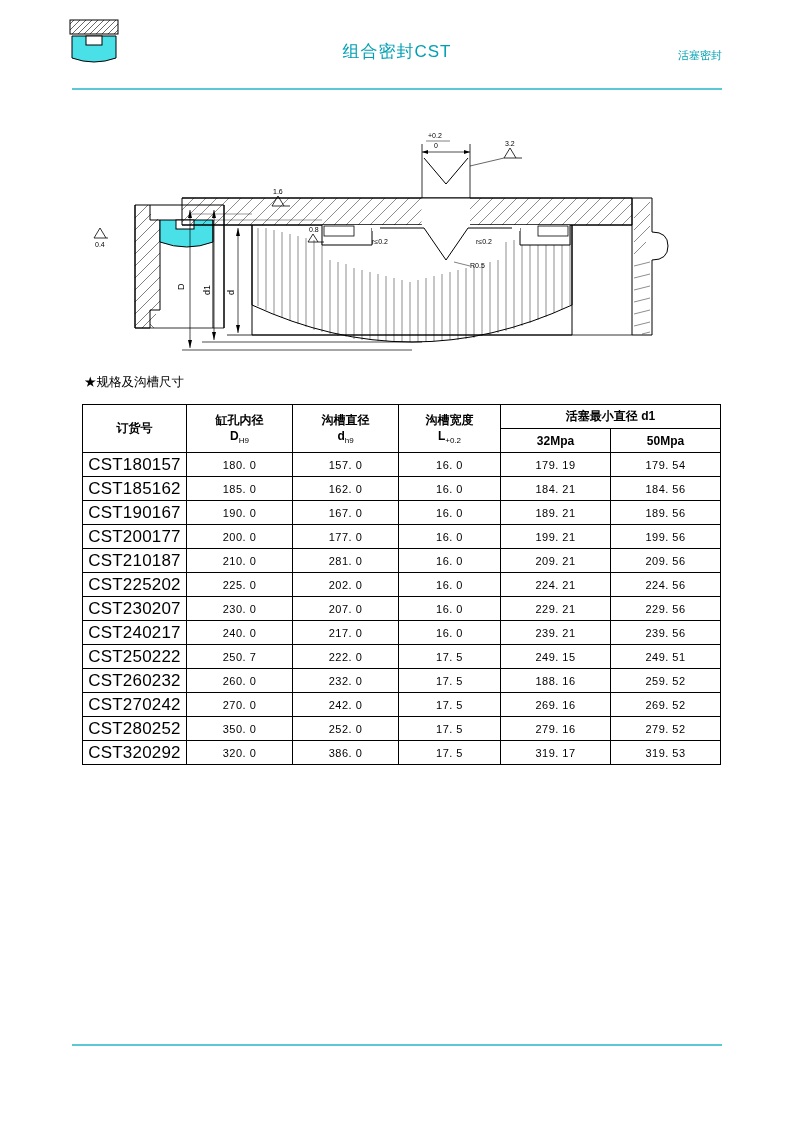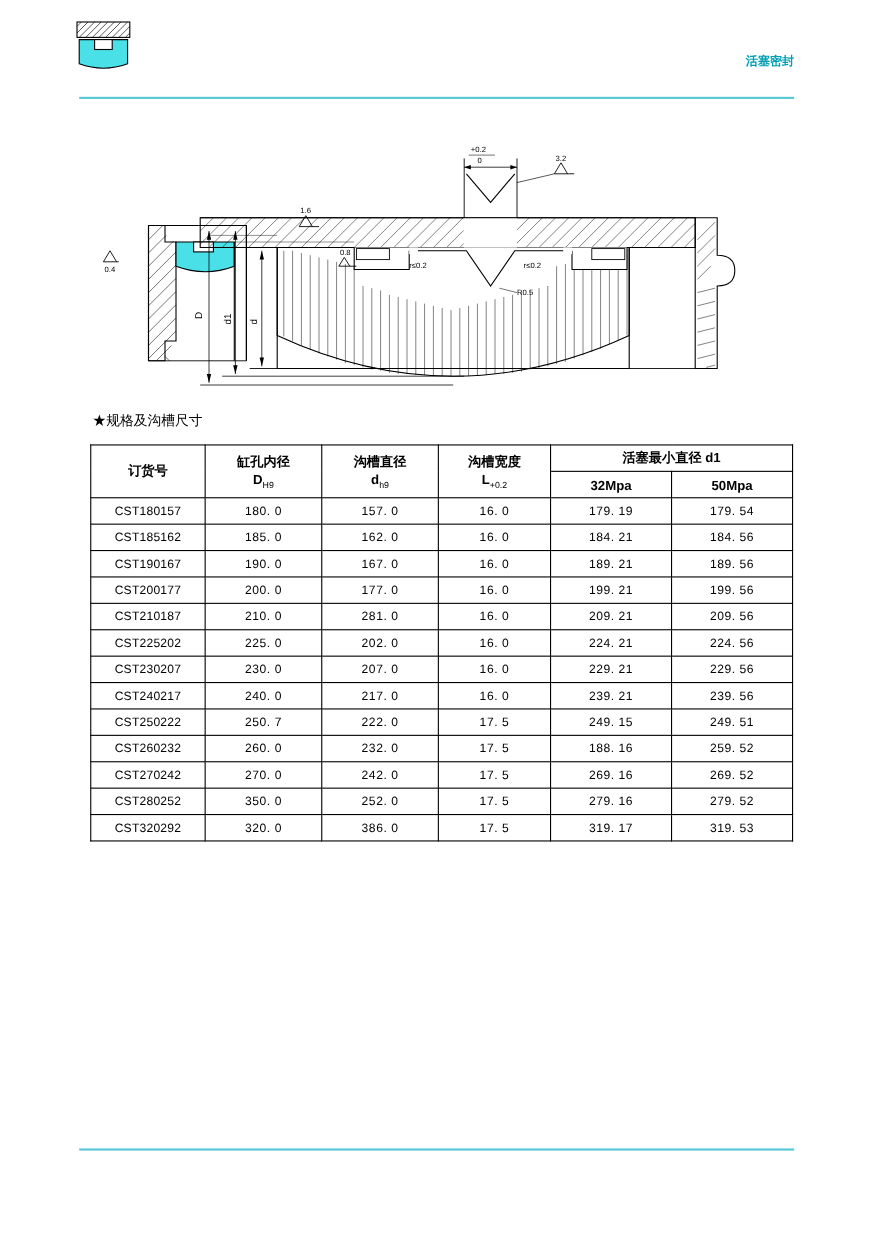--- a/index.html
+++ b/index.html
@@ -47,21 +47,20 @@
     font-size: 17px;
     color: #00a0b4;
     letter-spacing: 1px;
   }
   .header-right {
     position: absolute;
     right: 72px;
     top: 48px;
     font-size: 11px;
     color: #00a0b4;
-    font-weight: bold;
   }
   .logo {
     position: absolute;
     left: 68px;
     top: 18px;
     width: 52px;
     height: 48px;
   }
 
   
@@ -110,21 +109,21 @@
     font-weight: bold;
   }
   .col-code { width: 104px; }
   .col-d    { width: 106px; }
   .col-dg   { width: 106px; }
   .col-l    { width: 102px; }
   .col-p    { width: 110px; }
   td.code-cell {
     text-align: left;
     padding-left: 14px;
-    font-size: 11px;
+    font-size: 17px;
     letter-spacing: 0.2px;
   }
   .hdr-main {
     height: 42px;
   }
   .hdr-sub { height: 26px; }
   .sub { font-size: 8px; vertical-align: sub; font-weight: normal; }
   .thick-top td { border-top: 2px solid #000; }
   .num { letter-spacing: 0.5px; }
 
@@ -164,20 +163,21 @@
           <line x1="46" y1="16" x2="50" y2="12"></line>
           <line x1="2" y1="12" x2="12" y2="2"></line>
           <line x1="2" y1="6" x2="6" y2="2"></line>
         </g>
 
         <path d="M4 18 L48 18 L48 40 Q26 48 4 40 Z" fill="#49e0e8" stroke="#000" stroke-width="1"></path>
         <rect x="18" y="18" width="16" height="9" fill="#ffffff" stroke="#000" stroke-width="1"></rect>
       </svg>
     </div>
 
+    <div class="header-title">组合密封CST</div>
     <div class="header-right">活塞密封</div>
     <div class="header-rule"></div>
   </div>
 
   <div class="drawing">
     <svg width="650" height="250" viewBox="0 0 650 250">
 
       <g>
 
         <path d="M78 95 L152 95 L152 218" fill="none" stroke="#000" stroke-width="1"></path>

